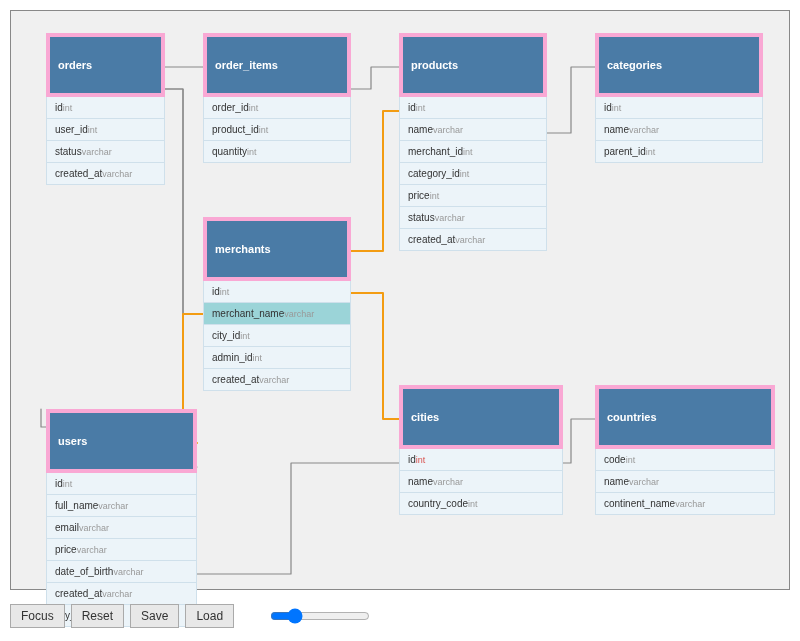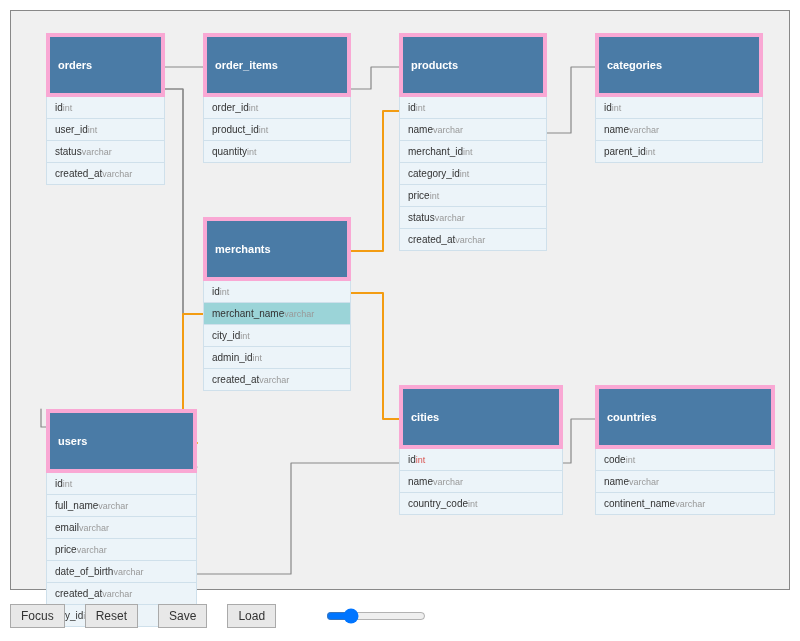--- a/index.html
+++ b/index.html
@@ -66,21 +66,21 @@
   pointer-events: none;
 }
 .toolbar {
   position: absolute;
   bottom: 10px;
   left: 10px;
   right: 10px;
   height: 30px;
   display: flex;
   align-items: center;
-  gap: 20px;
+  gap: 6px;
 }
 .btn {
   background: #e8e8e8;
   border: 1px solid #aaa;
   padding: 4px 10px;
   font-size: 12px;
   cursor: pointer;
   color: #333;
 }
 .slider-wrap {

